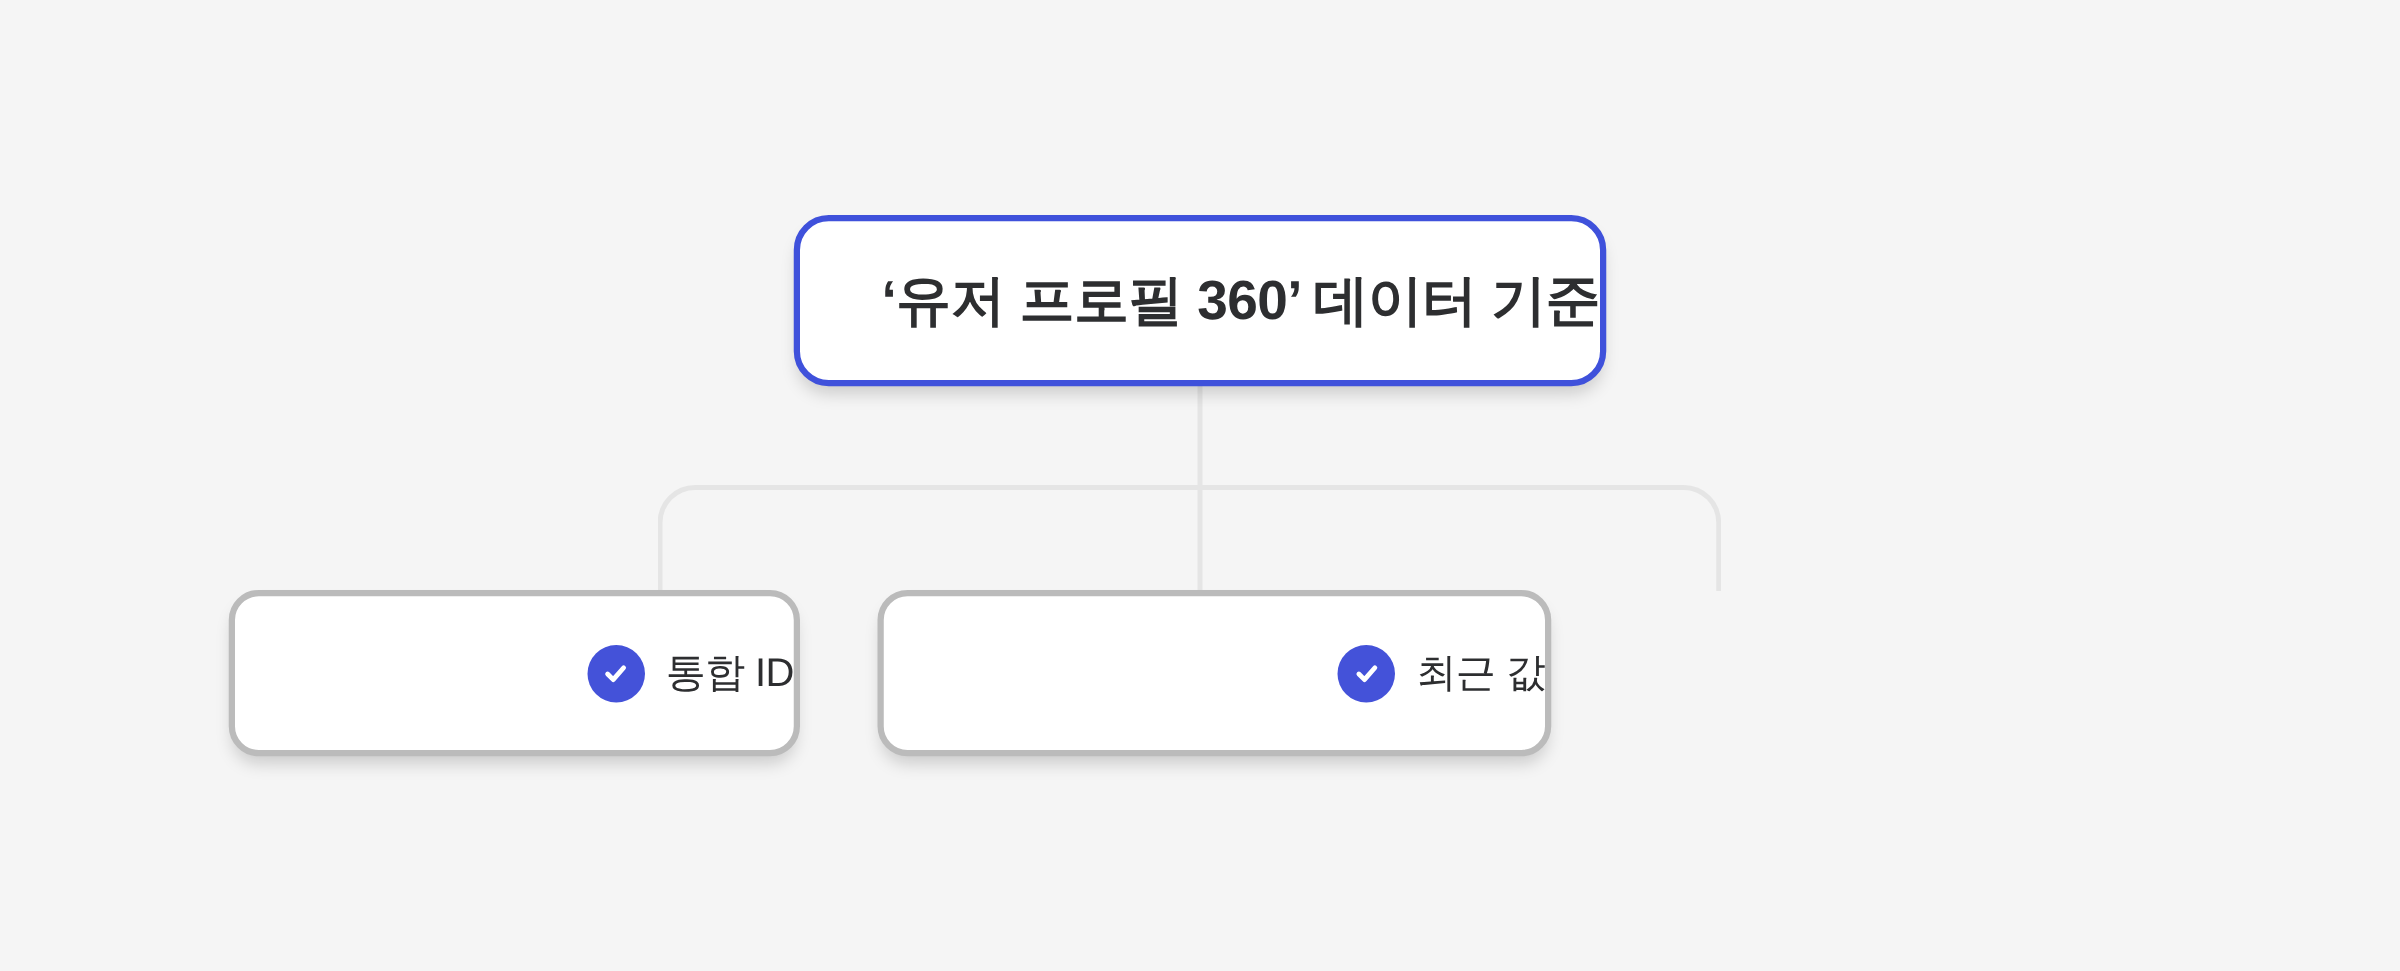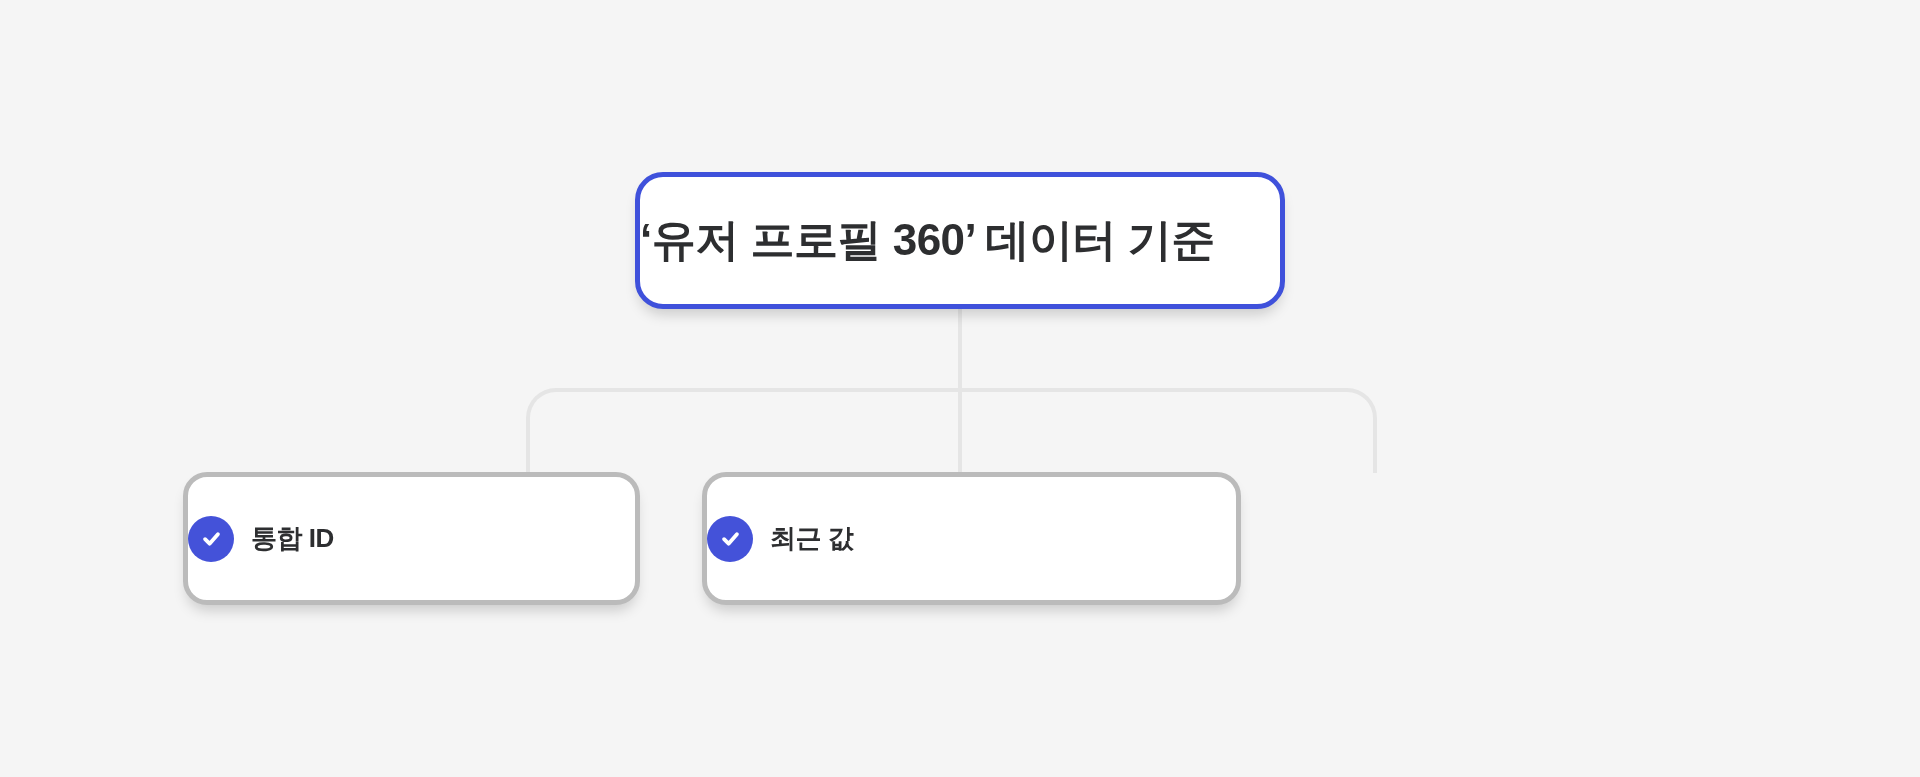--- a/index.html
+++ b/index.html
@@ -38,21 +38,21 @@
     border-right: 4px solid var(--connector);
     border-radius: 30px 30px 0 0;
     background: transparent;
   }
   
   .node {
     position: absolute;
     background: var(--node-bg);
     display: flex;
     align-items: center;
-    justify-content: flex-start;
+    justify-content: flex-end;
     box-shadow: 0 9px 14px -4px rgba(0,0,0,0.18);
   }
   .node-root {
     left: 635px; top: 172px;
     width: 650px; height: 137px;
     border: 5px solid var(--brand-blue);
     border-radius: 28px;
   }
   .node-root .label {
     font-size: 44px;
@@ -61,22 +61,22 @@
     letter-spacing: -0.5px;
     white-space: nowrap;
   }
   .node-child {
     top: 472px; height: 133px;
     border: 5px solid var(--gray-border);
     border-radius: 24px;
     gap: 17px;
   }
   .node-child .label {
-    font-size: 26px;
-    font-weight: 700;
+    font-size: 32px;
+    font-weight: 400;
     color: var(--text);
     letter-spacing: -0.5px;
     white-space: nowrap;
   }
   .node-child-1 { left: 183px;  width: 457px; }
   .node-child-2 { left: 702px;  width: 539px; }
   .node-child-3 { left: 1211px; width: 524px; }
   .check-circle {
     width: 46px; height: 46px;
     border-radius: 50%;

